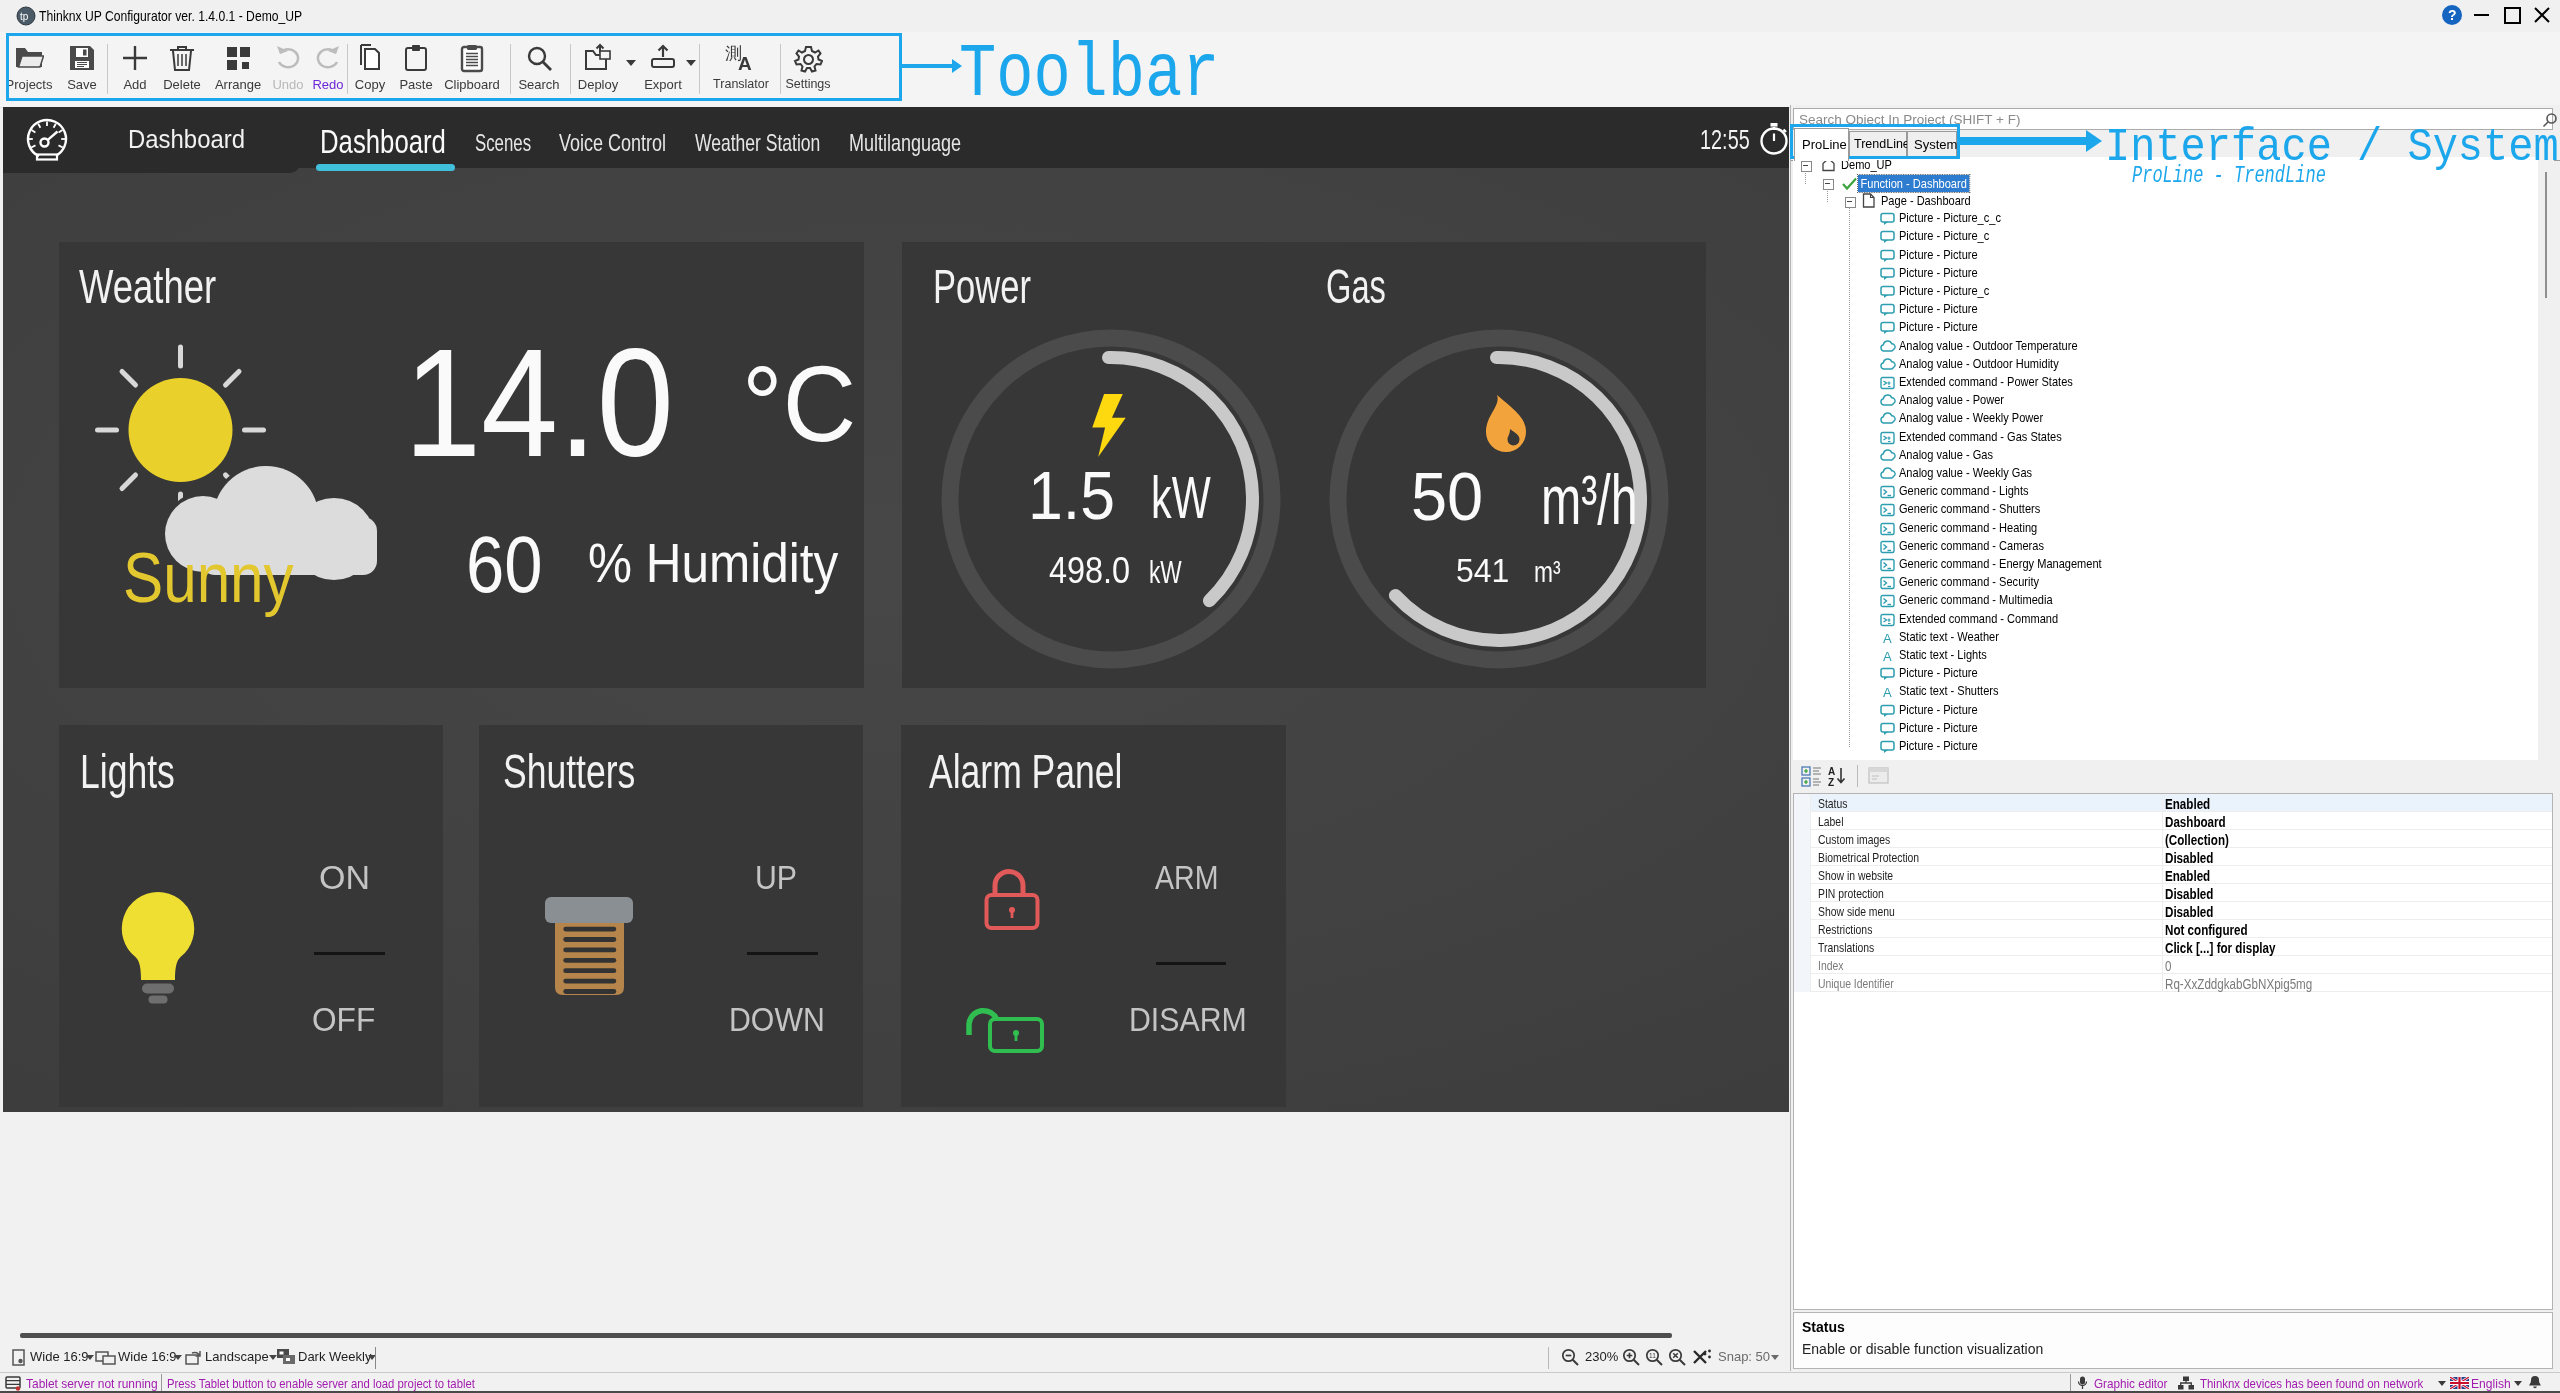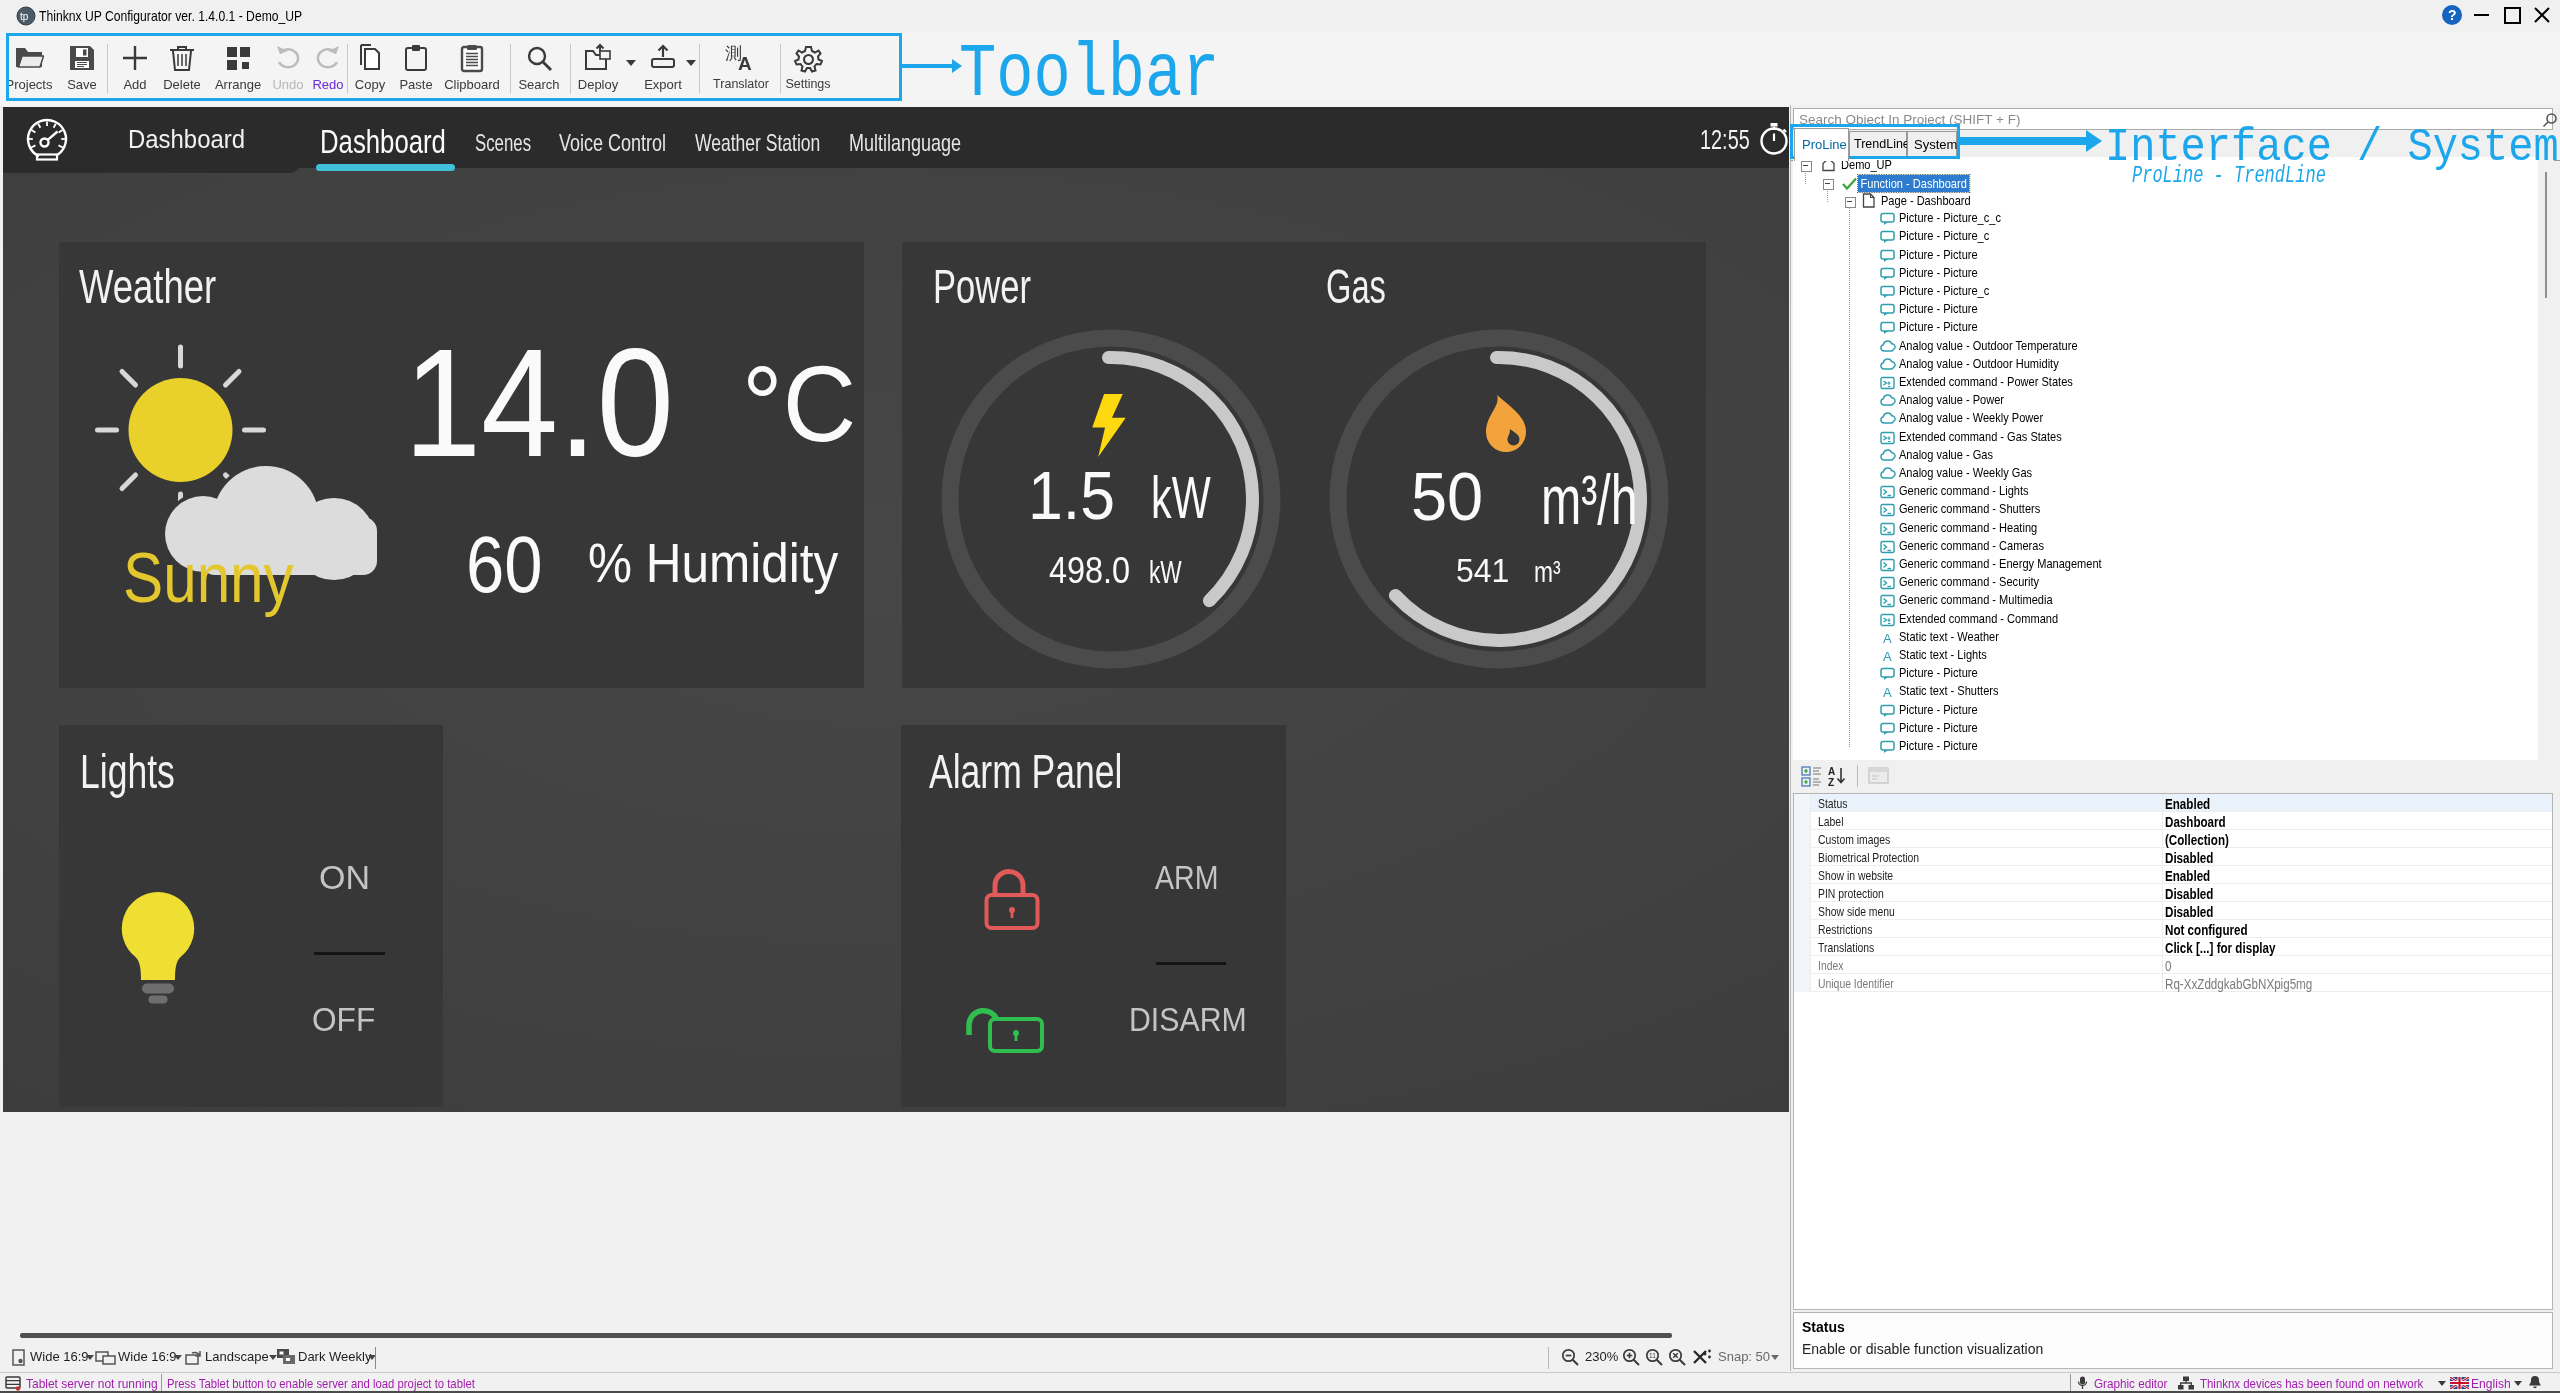--- a/index.html
+++ b/index.html
@@ -233,20 +233,38 @@
     <svg class="abs" style="left:62px;top:167px;" width="74" height="112" viewBox="0 0 74 112">
       <path d="M37 0 a36.5 36.5 0 0 1 22.5 65 c-4.5 4 -5.5 12 -5.5 23 L20 88 c0 -11 -1 -19 -5.5 -23 A36.5 36.5 0 0 1 37 0 Z" fill="#F0DF33"></path>
       <rect x="21" y="91.5" width="32" height="10" rx="5" fill="#6E6E6E"></rect>
       <rect x="27.5" y="103.5" width="19" height="8" rx="4" fill="#6E6E6E"></rect>
     </svg>
     <div class="abs" style="left:260px;top:133px;font-size:34px;color:#C4C4C4;transform:scaleX(1);transform-origin:left top;">ON</div>
     <div class="abs" style="left:255px;top:227px;width:71px;height:3px;background:#141414;"></div>
     <div class="abs" style="left:253px;top:275px;font-size:34px;color:#C4C4C4;transform:scaleX(.93);transform-origin:left top;">OFF</div>
   </div>
 
+  <div class="abs" style="left:476px;top:618px;width:384px;height:382px;background:#373737;">
+    <div class="abs" style="left:24px;top:19px;font-size:48px;color:#F2F2F2;transform:scaleX(.74);transform-origin:left top;">Shutters</div>
+    <svg class="abs" style="left:66px;top:172px;" width="88" height="99" viewBox="0 0 88 99">
+      <rect x="0" y="0" width="88" height="26" rx="6" fill="#8A8F94"></rect>
+      <path d="M10 26 L79 26 L79 64 Q79 72 71 72 L18 72 Q10 72 10 64 Z" transform="translate(0,0)" fill="none"></path>
+      <path d="M10 26 L79 26 L79 90 q0 8 -8 8 L18 98 q-8 0 -8 -8 Z" fill="#B5854B"></path>
+      <rect x="18.3" y="29.7" width="53" height="4.8" rx="2.4" fill="#333333"></rect>
+        <rect x="18.3" y="40.1" width="53" height="4.8" rx="2.4" fill="#333333"></rect>
+        <rect x="18.3" y="50.5" width="53" height="4.8" rx="2.4" fill="#333333"></rect>
+        <rect x="18.3" y="60.9" width="53" height="4.8" rx="2.4" fill="#333333"></rect>
+        <rect x="18.3" y="71.3" width="53" height="4.8" rx="2.4" fill="#333333"></rect>
+        <rect x="18.3" y="81.7" width="53" height="4.8" rx="2.4" fill="#333333"></rect>
+        <rect x="18.3" y="92.1" width="53" height="4.8" rx="2.4" fill="#333333"></rect>
+    </svg>
+    <div class="abs" style="left:276px;top:133px;font-size:34px;color:#C4C4C4;transform:scaleX(.89);transform-origin:left top;">UP</div>
+    <div class="abs" style="left:268px;top:227px;width:71px;height:3px;background:#141414;"></div>
+    <div class="abs" style="left:250px;top:275px;font-size:34px;color:#C4C4C4;transform:scaleX(.89);transform-origin:left top;">DOWN</div>
+  </div>
 
   <div class="abs" style="left:898px;top:618px;width:385px;height:382px;background:#373737;">
     <div class="abs" style="left:28px;top:19px;font-size:48px;color:#F2F2F2;transform:scaleX(.74);transform-origin:left top;white-space:nowrap;">Alarm Panel</div>
     <svg class="abs" style="left:83px;top:144px;" width="56" height="63" viewBox="0 0 56 63">
       <path d="M11 26 L11 16.5 a14 14 0 0 1 28 0 L39 26" fill="none" stroke="#E25959" stroke-width="5"></path>
       <rect x="2.5" y="26" width="51" height="33" rx="5" fill="none" stroke="#E25959" stroke-width="4"></rect>
       <circle cx="28" cy="41" r="3" fill="#E25959"></circle>
         <rect x="26.6" y="42" width="2.8" height="7" fill="#E25959"></rect>
     </svg>
     <div class="abs" style="left:254px;top:133px;font-size:34px;color:#C4C4C4;transform:scaleX(.84);transform-origin:left top;">ARM</div>
@@ -370,21 +388,21 @@
   <div class="abs" style="left:2px;top:3px;width:760px;height:22px;background:#fff;border:1px solid #ABABAB;box-sizing:border-box;">
     <div class="abs" style="left:5px;top:3px;font-size:13.5px;color:#8a8a8a;">Search Object In Project (SHIFT + F)</div>
     <svg class="abs" style="left:748px;top:3px;" width="16" height="16" viewBox="0 0 16 16">
         <circle cx="9.5" cy="6.5" r="4.5" fill="none" stroke="#555" stroke-width="1.6"></circle>
         <path d="M6 10 L1.5 14.5" stroke="#555" stroke-width="1.6"></path>
       </svg>
   </div>
 
   <div class="abs" style="left:0px;top:25px;width:770px;height:30px;border-bottom:1px solid #9a9a9a;"></div>
   <div class="abs" style="left:3px;top:23px;width:55px;height:33px;background:#fff;border:1px solid #9a9a9a;border-bottom:none;box-sizing:border-box;z-index:3;">
-    <div class="abs" style="left:7px;top:8px;font-size:13px;color:#0369a1;">ProLine</div>
+    <div class="abs" style="left:7px;top:8px;font-size:13px;color:#000000;">ProLine</div>
   </div>
   <div class="abs" style="left:58px;top:26px;width:58px;height:29px;background:#EFEFEF;border:1px solid #9a9a9a;border-bottom:none;box-sizing:border-box;">
     <div class="abs" style="left:4px;top:5px;font-size:12.5px;color:#000;">TrendLine</div>
   </div>
   <div class="abs" style="left:116px;top:26px;width:50px;height:29px;background:#EFEFEF;border:1px solid #9a9a9a;border-bottom:none;box-sizing:border-box;">
     <div class="abs" style="left:6px;top:5px;font-size:13px;color:#000;">System</div>
   </div>
 
   <div class="abs" id="tree" style="left:2px;top:52px;width:745px;height:603px;background:#fff;overflow:hidden;">
     <div class="abs" style="left:12px;top:13px;width:1px;height:14px;border-left:1px dotted #9a9a9a;"></div>

